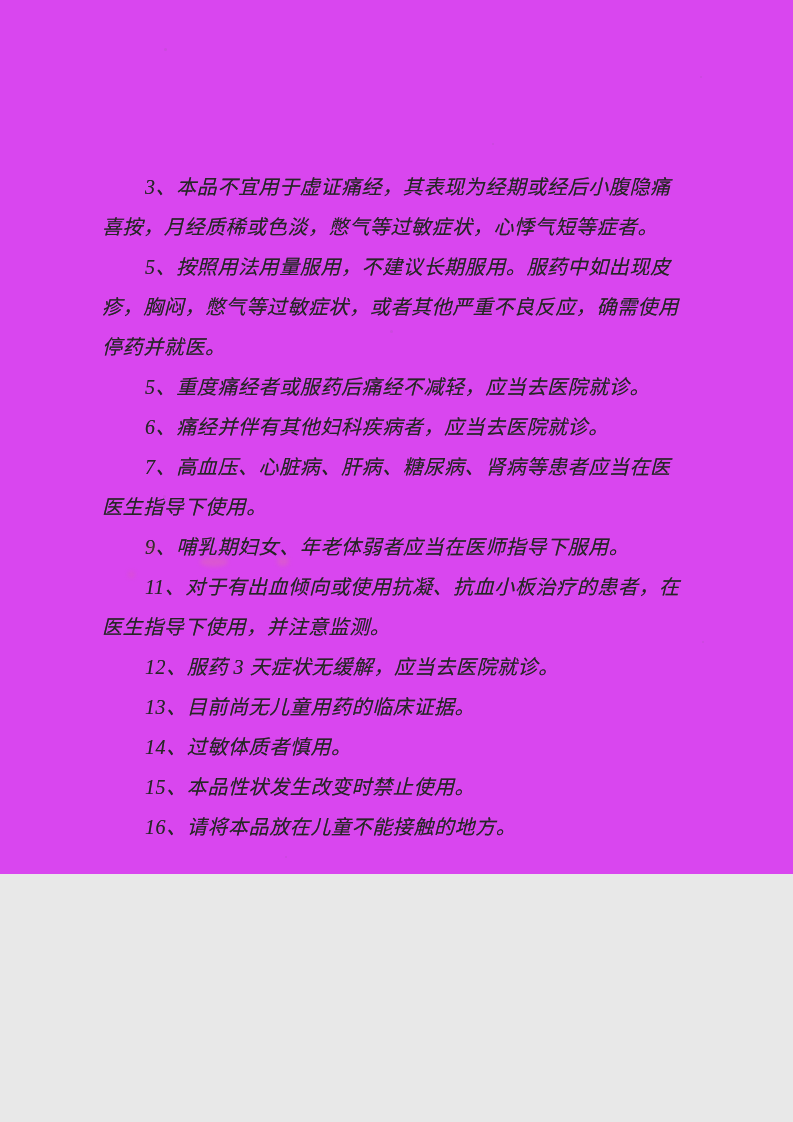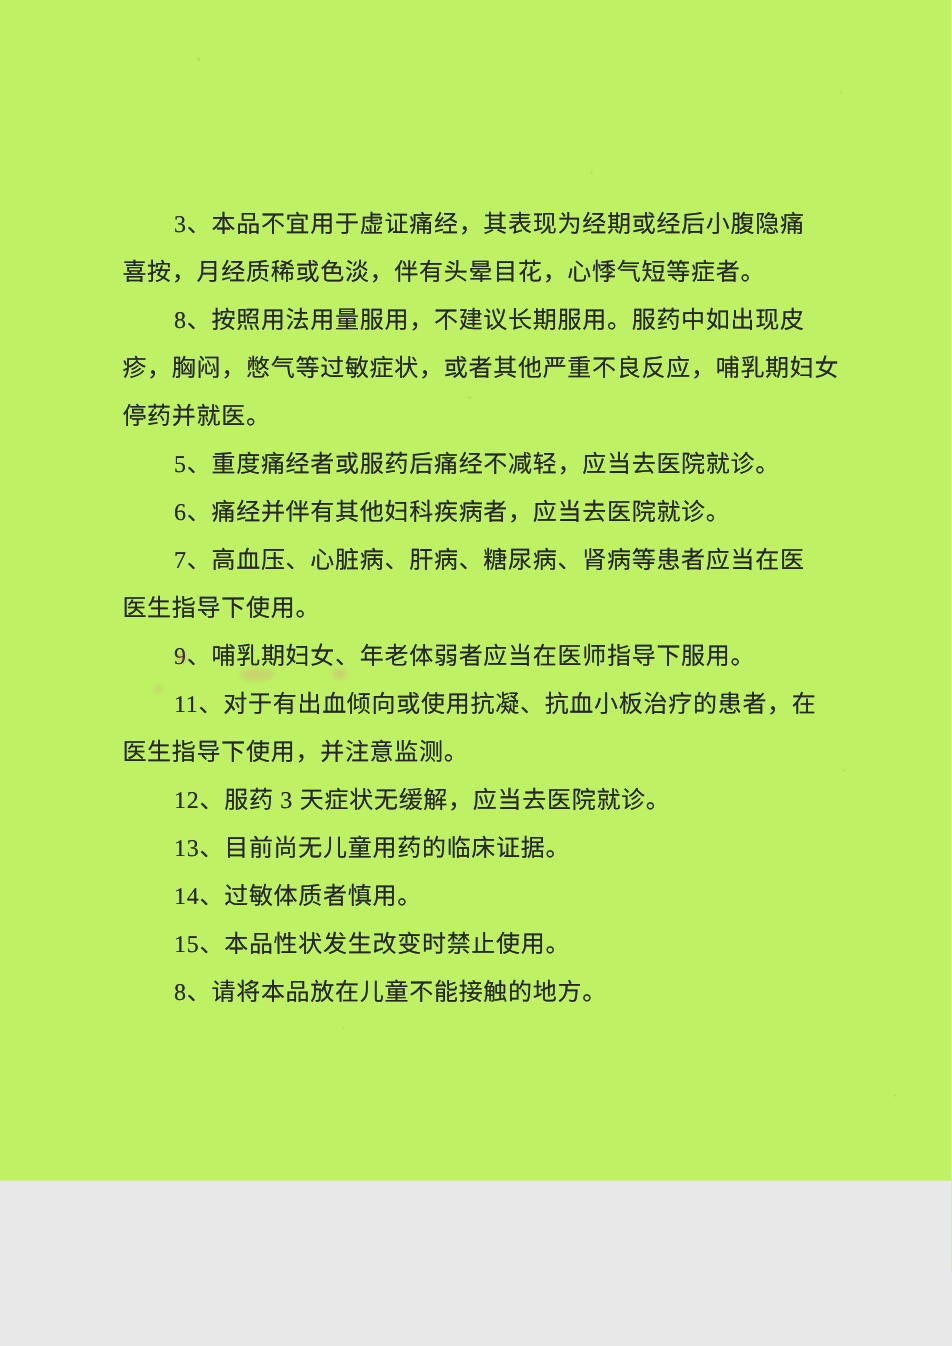--- a/index.html
+++ b/index.html
@@ -3,26 +3,27 @@
 <meta charset="utf-8">
 <style>
   html, body {
     margin: 0;
     padding: 0;
     background: #e8e8e8;
   }
   .page {
     position: relative;
     width: 793px;
-    height: 984px;
+    height: 874px;
     margin: 0 auto;
-    background: #bef264;
+    background: #d946ef;
     overflow: hidden;
     font-family: "Liberation Serif", "DejaVu Serif", serif;
     color: #262626;
+    font-style: italic;
   }
   .content {
     position: absolute;
     left: 102px;
     top: 167px;
     width: 600px;
     font-size: 20px;
     letter-spacing: 0.6px;
   }
   .para { margin: 0; padding: 0; }
@@ -67,26 +68,26 @@
 </style>
 </head>
 <body>
 
 <div class="page">
 
   <div class="content">
 
     <div class="para">
       <div class="line indent">3、本品不宜用于虚证痛经，其表现为经期或经后小腹隐痛</div>
-      <div class="line">喜按，月经质稀或色淡，伴有头晕目花，心悸气短等症者。</div>
+      <div class="line">喜按，月经质稀或色淡，憋气等过敏症状，心悸气短等症者。</div>
     </div>
 
     <div class="para">
-      <div class="line indent">8、按照用法用量服用，不建议长期服用。服药中如出现皮</div>
-      <div class="line">疹，胸闷，憋气等过敏症状，或者其他严重不良反应，哺乳期妇女</div>
+      <div class="line indent">5、按照用法用量服用，不建议长期服用。服药中如出现皮</div>
+      <div class="line">疹，胸闷，憋气等过敏症状，或者其他严重不良反应，确需使用</div>
       <div class="line">停药并就医。</div>
     </div>
 
     <div class="para">
       <div class="line indent">5、重度痛经者或服药后痛经不减轻，应当去医院就诊。</div>
     </div>
 
     <div class="para">
       <div class="line indent">6、痛经并伴有其他妇科疾病者，应当去医院就诊。</div>
     </div>
@@ -117,21 +118,21 @@
 
     <div class="para">
       <div class="line indent">14、过敏体质者慎用。</div>
     </div>
 
     <div class="para">
       <div class="line indent">15、本品性状发生改变时禁止使用。</div>
     </div>
 
     <div class="para">
-      <div class="line indent">8、请将本品放在儿童不能接触的地方。</div>
+      <div class="line indent">16、请将本品放在儿童不能接触的地方。</div>
     </div>
 
   </div>
 
   <div class="smudge m1"></div>
   <div class="smudge m2"></div>
   <div class="smudge m3"></div>
   <div class="smudge m4"></div>
 
   <div class="speck s1"></div>

